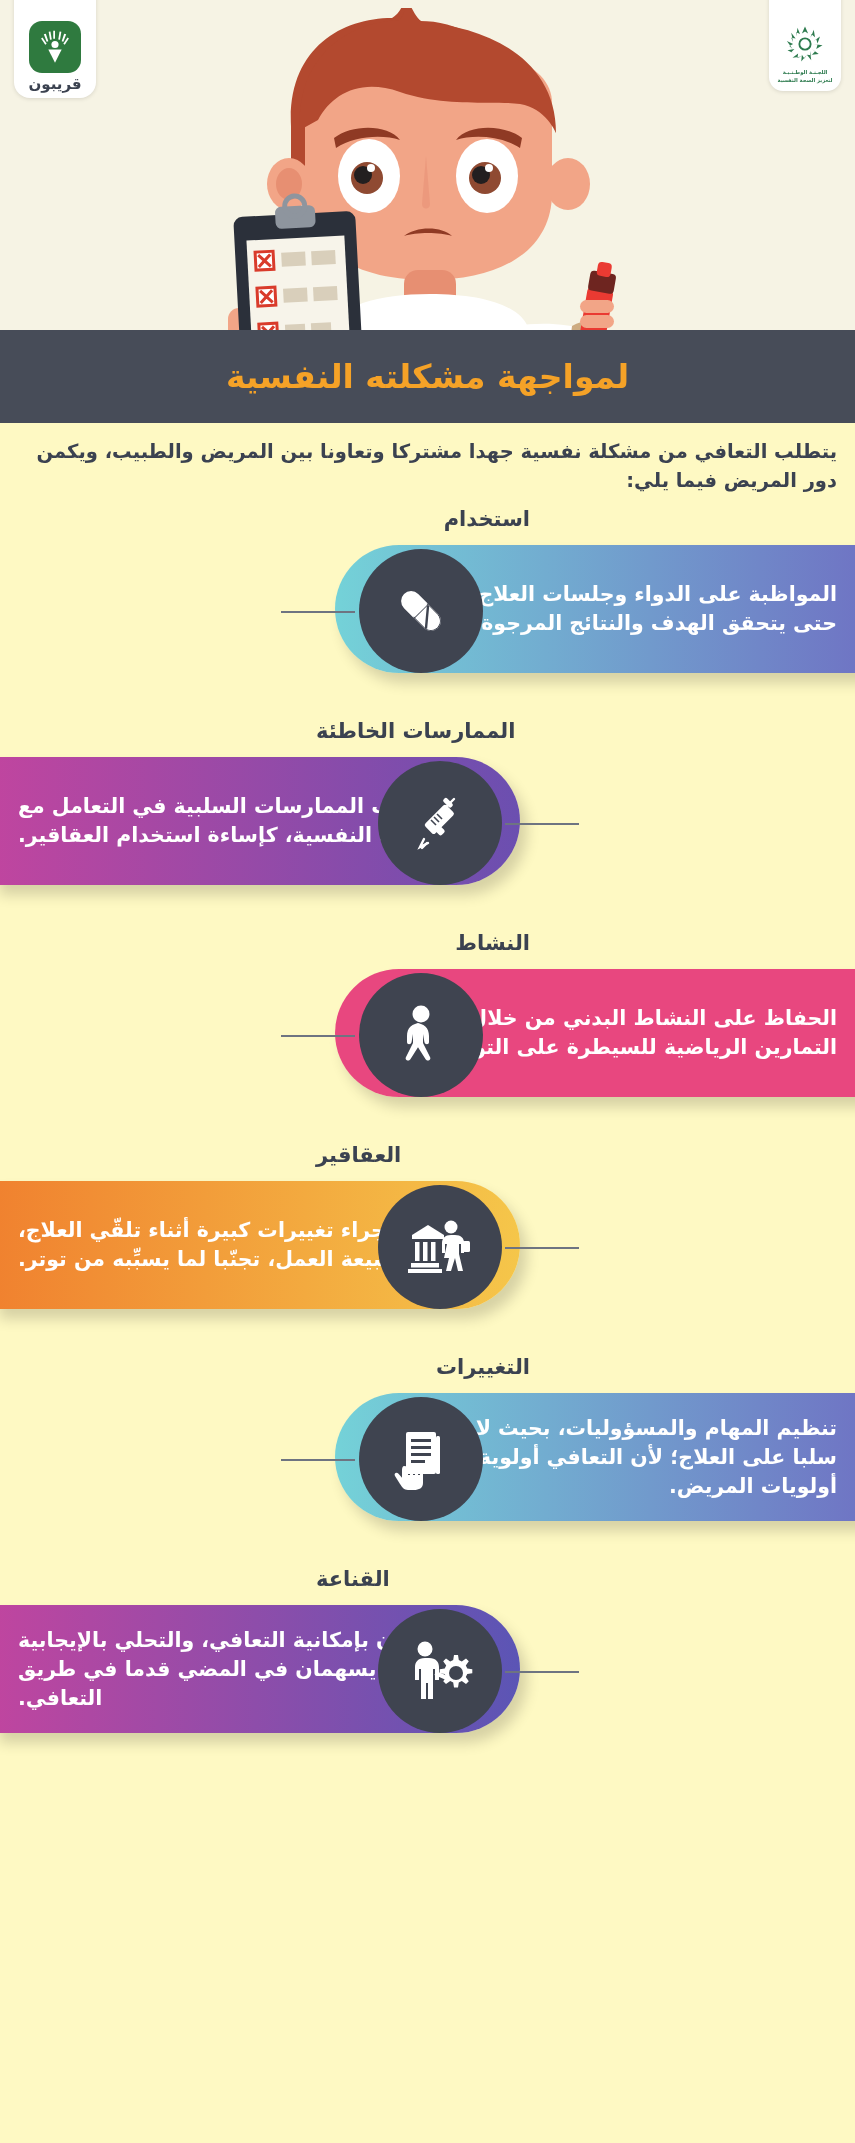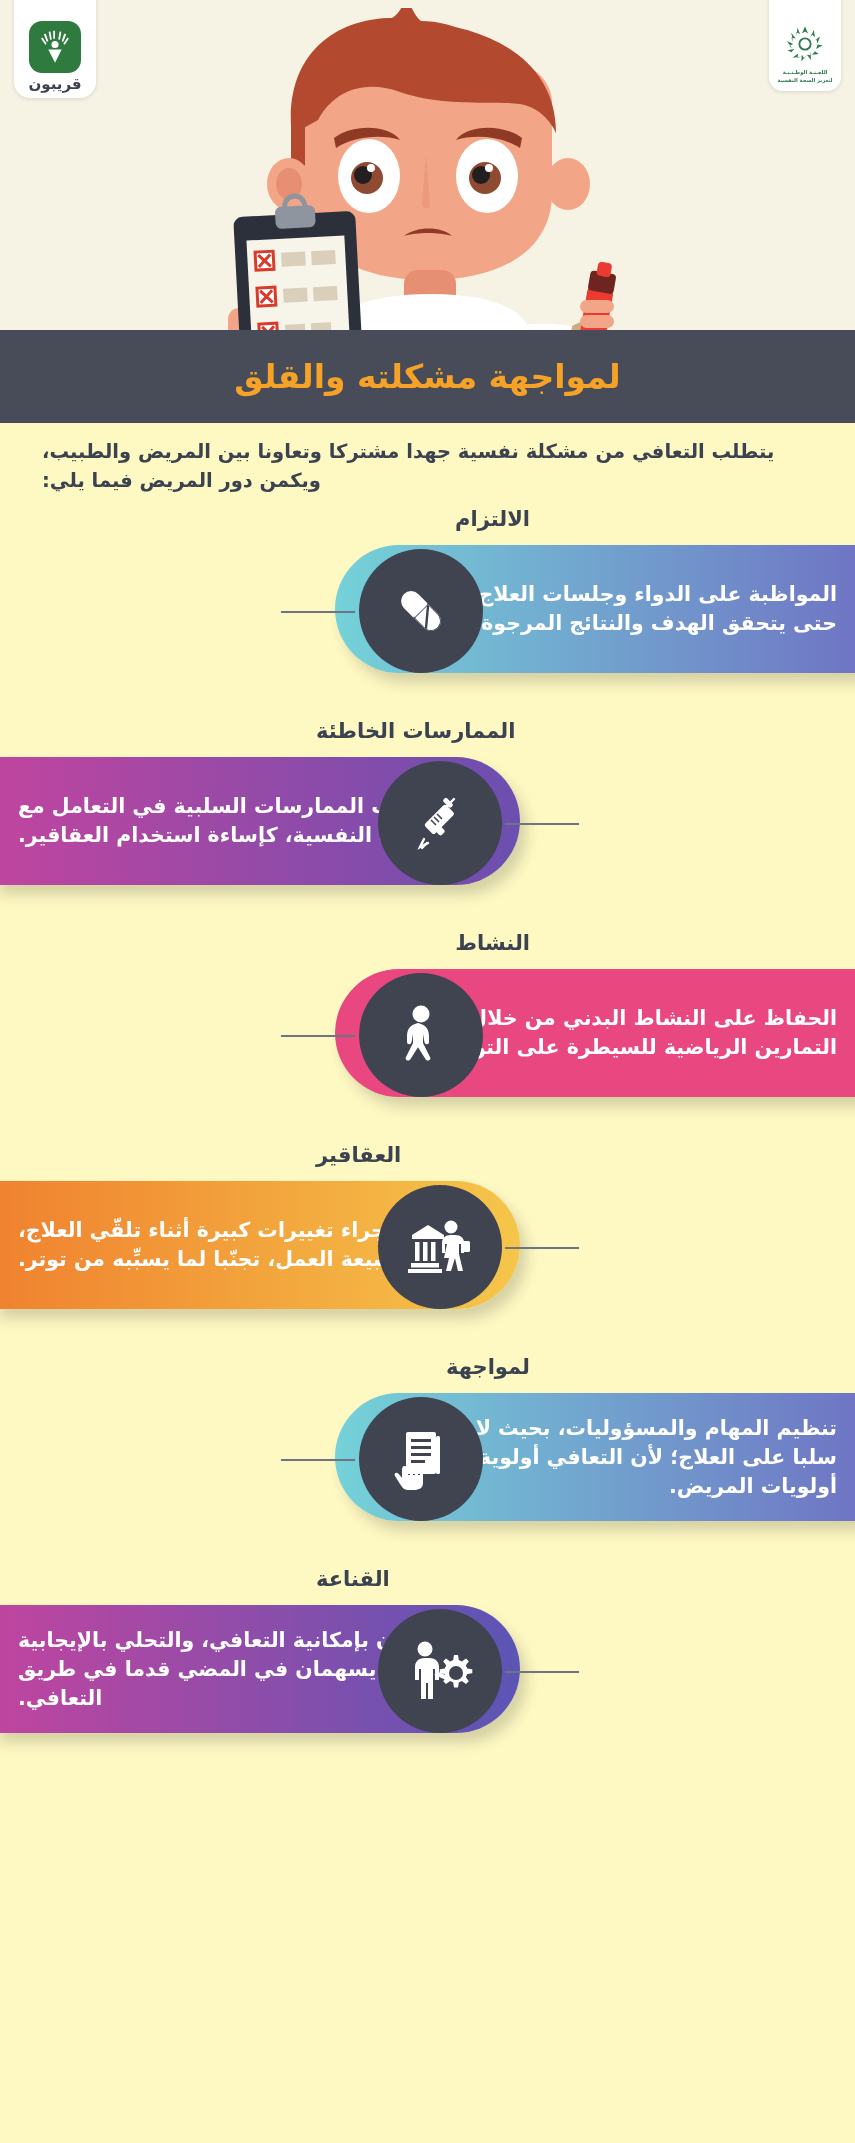--- a/index.html
+++ b/index.html
@@ -68,26 +68,26 @@
     color:#f5a227;
     font-weight:bold;
     line-height:1.18;
     letter-spacing:0px;
   }
   .titlebar .t1{font-size:37px;}
   .titlebar .t2{font-size:33px;margin-top:6px;}
 
   
   .intro{
-    text-align:left;
+    text-align:right;
     color:#3b4250;
     font-size:19.5px;
     font-weight:bold;
     line-height:1.5;
-    padding:14px 42px 8px;
+    padding:14px 18px 8px;
   }
 
   
   .row{position:relative;height:212px;}
   .row .head{
     position:absolute;
     top:6px;
     font-size:21px;
     font-weight:bold;
     color:#3b4250;
@@ -281,28 +281,28 @@
           </g>
           <circle cx="24" cy="21" r="4.3" fill="#ffffff"></circle>
           <path d="M16 27 h16 l-8 16 z" fill="#ffffff"></path>
         </svg>
       </div>
       <div class="cap">قريبون</div>
     </div>
   </div>
 
   <div class="titlebar">
-    <div class="t2">لمواجهة مشكلته والقلق</div>
+    <div class="t2">لمواجهة مشكلته النفسية</div>
   </div>
 
   <div class="intro">يتطلب التعافي من مشكلة نفسية جهدا مشتركا وتعاونا بين المريض والطبيب، ويكمن دور المريض فيما يلي:</div>
 
   <div id="sections">
       <div class="row card-right">
-        <div class="head">الالتزام</div>
+        <div class="head">استخدام</div>
         <div class="bubble" style="background: linear-gradient(to left, rgb(111, 116, 196), rgb(116, 210, 216));">
           <span>المواظبة على الدواء وجلسات العلاج النفسي؛ حتى يتحقق الهدف والنتائج المرجوة منها.</span>
         </div>
         <div class="connector"></div>
         <div class="icon-badge">
           <svg width="64" height="64" viewBox="0 0 64 64">
             <g transform="rotate(-45 32 32)">
               <rect x="22" y="8" width="20" height="48" rx="10" fill="#fff"></rect>
               <path d="M22 32 h20 v14 a10 10 0 0 1 -20 0 z" fill="#3f4450"></path>
               <path d="M22 32 h20 v14 a10 10 0 0 1 -20 0 z" fill="#fff" opacity="0"></path>
@@ -376,21 +376,21 @@
             <g fill="#fff">
               <circle cx="45" cy="14" r="6.5"></circle>
               <path d="M45 22 c-6 0 -9 3 -9 8 l0 10 3 0 0 -9 2 0 -3 14 5 0 -3 13 5 0 4 -13 0 0 3 13 5 0 -4 -17 0 -10 2 0 0 9 3 0 0 -10 c0 -5 -3 -8 -9 -8z"></path>
               <path d="M53 24 l7 6 -2 2 -7 -6z"></path>
               <rect x="57" y="28" width="7" height="11" rx="1.5"></rect>
             </g>
           </svg>
         </div>
       </div>
       <div class="row card-right">
-        <div class="head">لمواجهة</div>
+        <div class="head">التغييرات</div>
         <div class="bubble" style="background: linear-gradient(to left, rgb(111, 116, 196), rgb(116, 210, 216));">
           <span>تنظيم المهام والمسؤوليات، بحيث لا تنعكس سلبا على العلاج؛ لأن التعافي أولوية من أولويات المريض.</span>
         </div>
         <div class="connector"></div>
         <div class="icon-badge">
           <svg width="62" height="62" viewBox="0 0 62 62">
             <g fill="#fff">
               <rect x="16" y="4" width="30" height="42" rx="2"></rect>
               <rect x="46" y="8" width="4" height="38" rx="1.5"></rect>
             </g>

